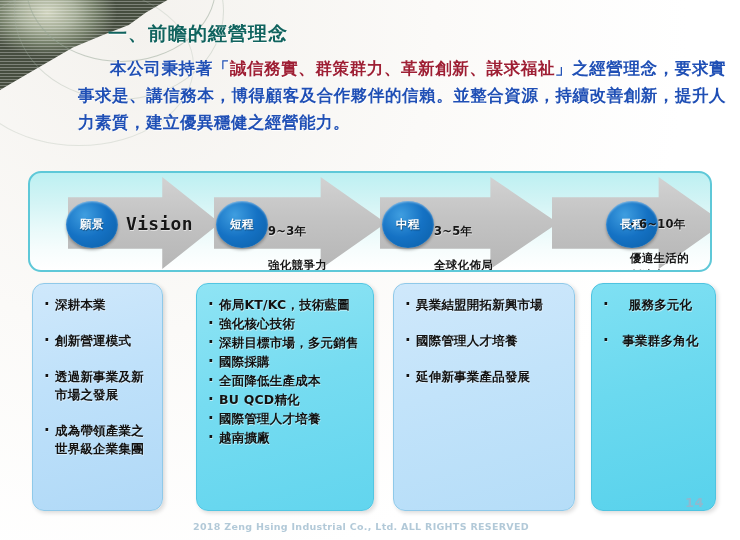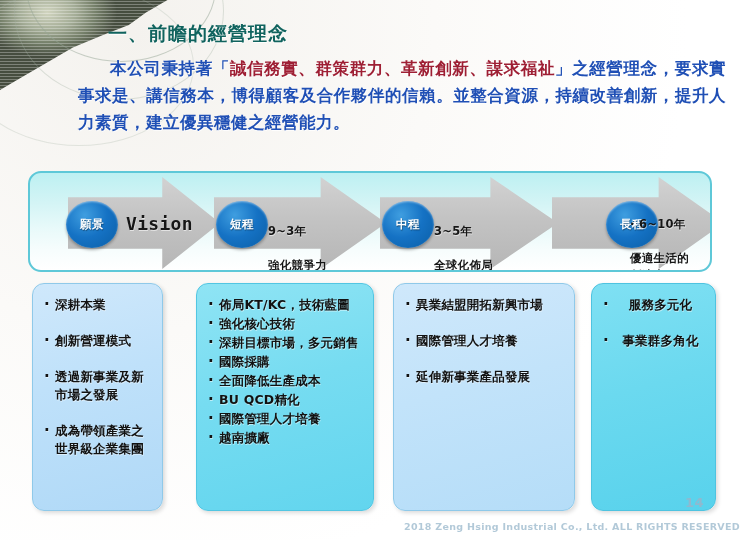--- a/index.html
+++ b/index.html
@@ -232,21 +232,22 @@
     font-size: 13px;
     font-weight: bold;
     color: #8fb9cf;
     letter-spacing: .5px;
   }
   .footer {
     position: absolute;
     left: 0;
     top: 521px;
     width: 740px;
-    text-align: right;
+    text-align: center;
+    padding-right: 18px;
     font-size: 9.5px;
     font-weight: bold;
     color: rgba(130,168,192,.62);
     letter-spacing: .3px;
   }
 </style>
 </head>
 <body>
 
 <div id="slide">

